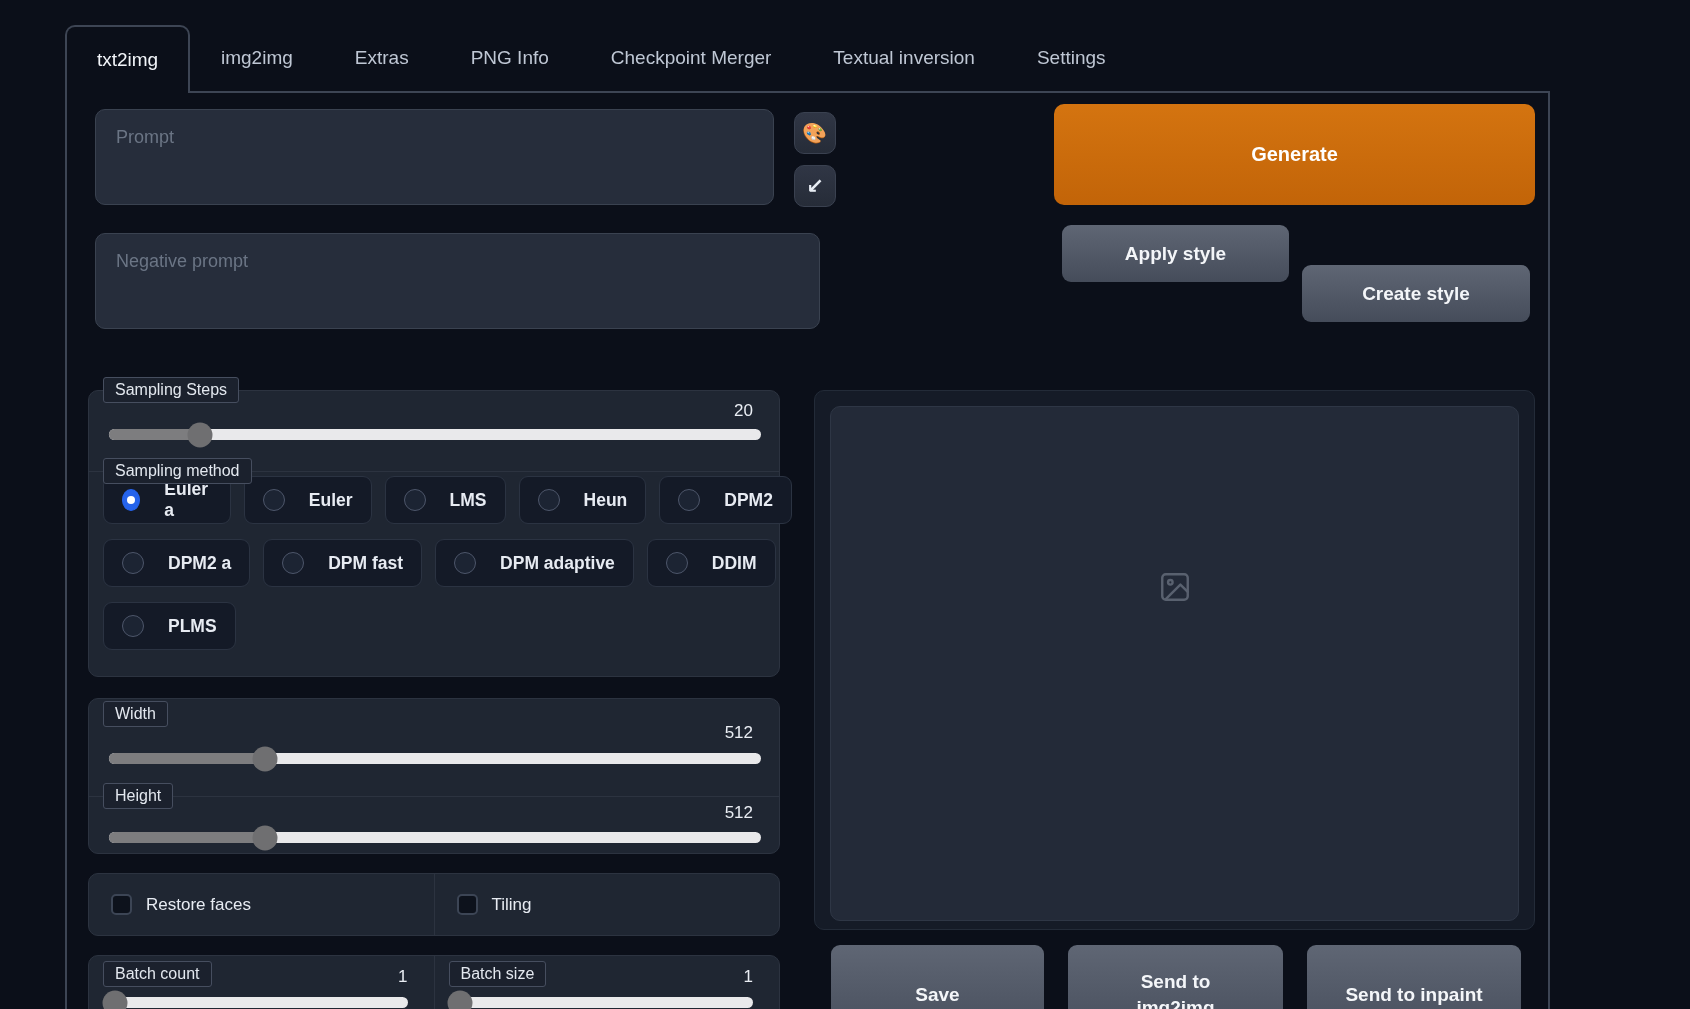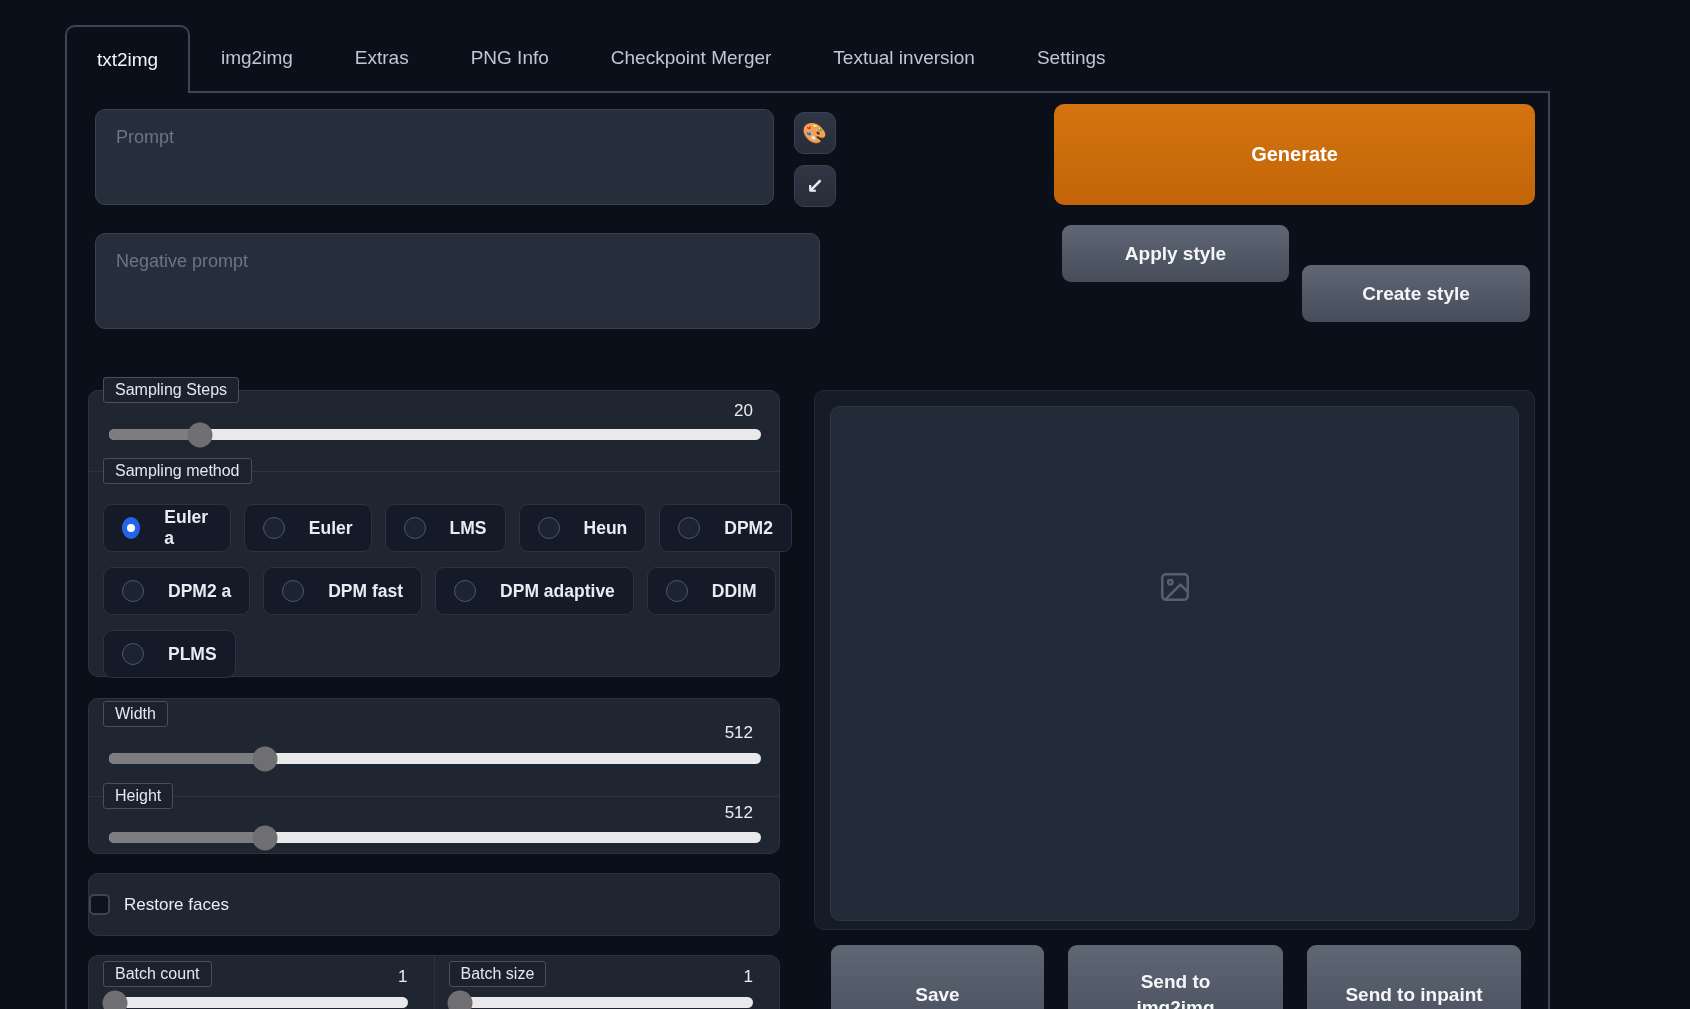--- a/index.html
+++ b/index.html
@@ -86,21 +86,21 @@
   .slider-thumb {
     position:absolute; top:50%; transform:translate(-50%,-50%);
     width:25px; height:25px; border-radius:50%; background:#6f6f71;
     cursor:pointer;
   }
   
   #sampling-panel { left:88px; top:390px; width:692px; height:287px; }
   #steps-section { height:80px; }
   #steps-section .slider-value { top:10px; }
   #steps-section .slider-track { top:38px; }
-  #method-section { height:205px; padding:32px 0 0 14px; }
+  #method-section { height:205px; padding:4px 0 0 14px; }
   .radio-rows { display:flex; flex-direction:column; gap:15px; }
   .radio-row { display:flex; gap:13px; }
   .radio-item {
     height:48px; padding:0 18px; display:flex; align-items:center; gap:24px;
     background:#141a27; border:1.5px solid #2b3342; border-radius:9px;
     cursor:pointer;
   }
   .radio-circle {
     width:22px; height:22px; border-radius:50%;
     background:#1c2433; border:1.5px solid #4d566a;
@@ -114,21 +114,21 @@
   #size-panel { left:88px; top:698px; width:692px; height:156px; }
   #width-section { height:81px;margin-top:16px; }
   #width-section .slider-value { top:8px; }
   #width-section .slider-track { top:38px; }
   #height-section { height:73px; }
   #height-section .slider-value { top:6px; }
   #height-section .slider-track { top:35px; }
   
   #check-panel { left:88px; top:873px; width:692px; height:63px; display:flex; }
   .check-cell {
-    flex:1; display:flex; align-items:center; gap:14px; 
+    flex:1; display:flex; align-items:center; gap:14px; padding-left:22px;
     cursor:pointer;
   }
   .check-cell + .check-cell { border-left:1.5px solid #2c3340; }
   .checkbox {
     width:21px; height:21px; border-radius:5px;
     background:#0d121c; border:2px solid #3c4555;
   }
   .check-label { font-size:17px; color:#e7ebf2; }
   
   #batch-panel { left:88px; top:955px; width:692px; height:80px; display:flex; }
@@ -262,20 +262,24 @@
       <div class="slider-thumb" style="left: 24%;"></div>
     </div>
   </div>
 </div>
 
 <div id="check-panel" class="panel">
   <div class="check-cell">
     <span class="checkbox"></span>
     <span class="check-label">Restore faces</span>
   </div>
+  <div class="check-cell">
+    <span class="checkbox"></span>
+    <span class="check-label">Tiling</span>
+  </div>
 </div>
 
 <div id="batch-panel" class="panel">
   <div class="batch-half">
     <div class="chip">Batch count</div>
     <div class="slider-value">1</div>
     <div class="slider-track">
       <div class="slider-fill" style="width: 2%;"></div>
       <div class="slider-thumb" style="left: 2%;"></div>
     </div>

